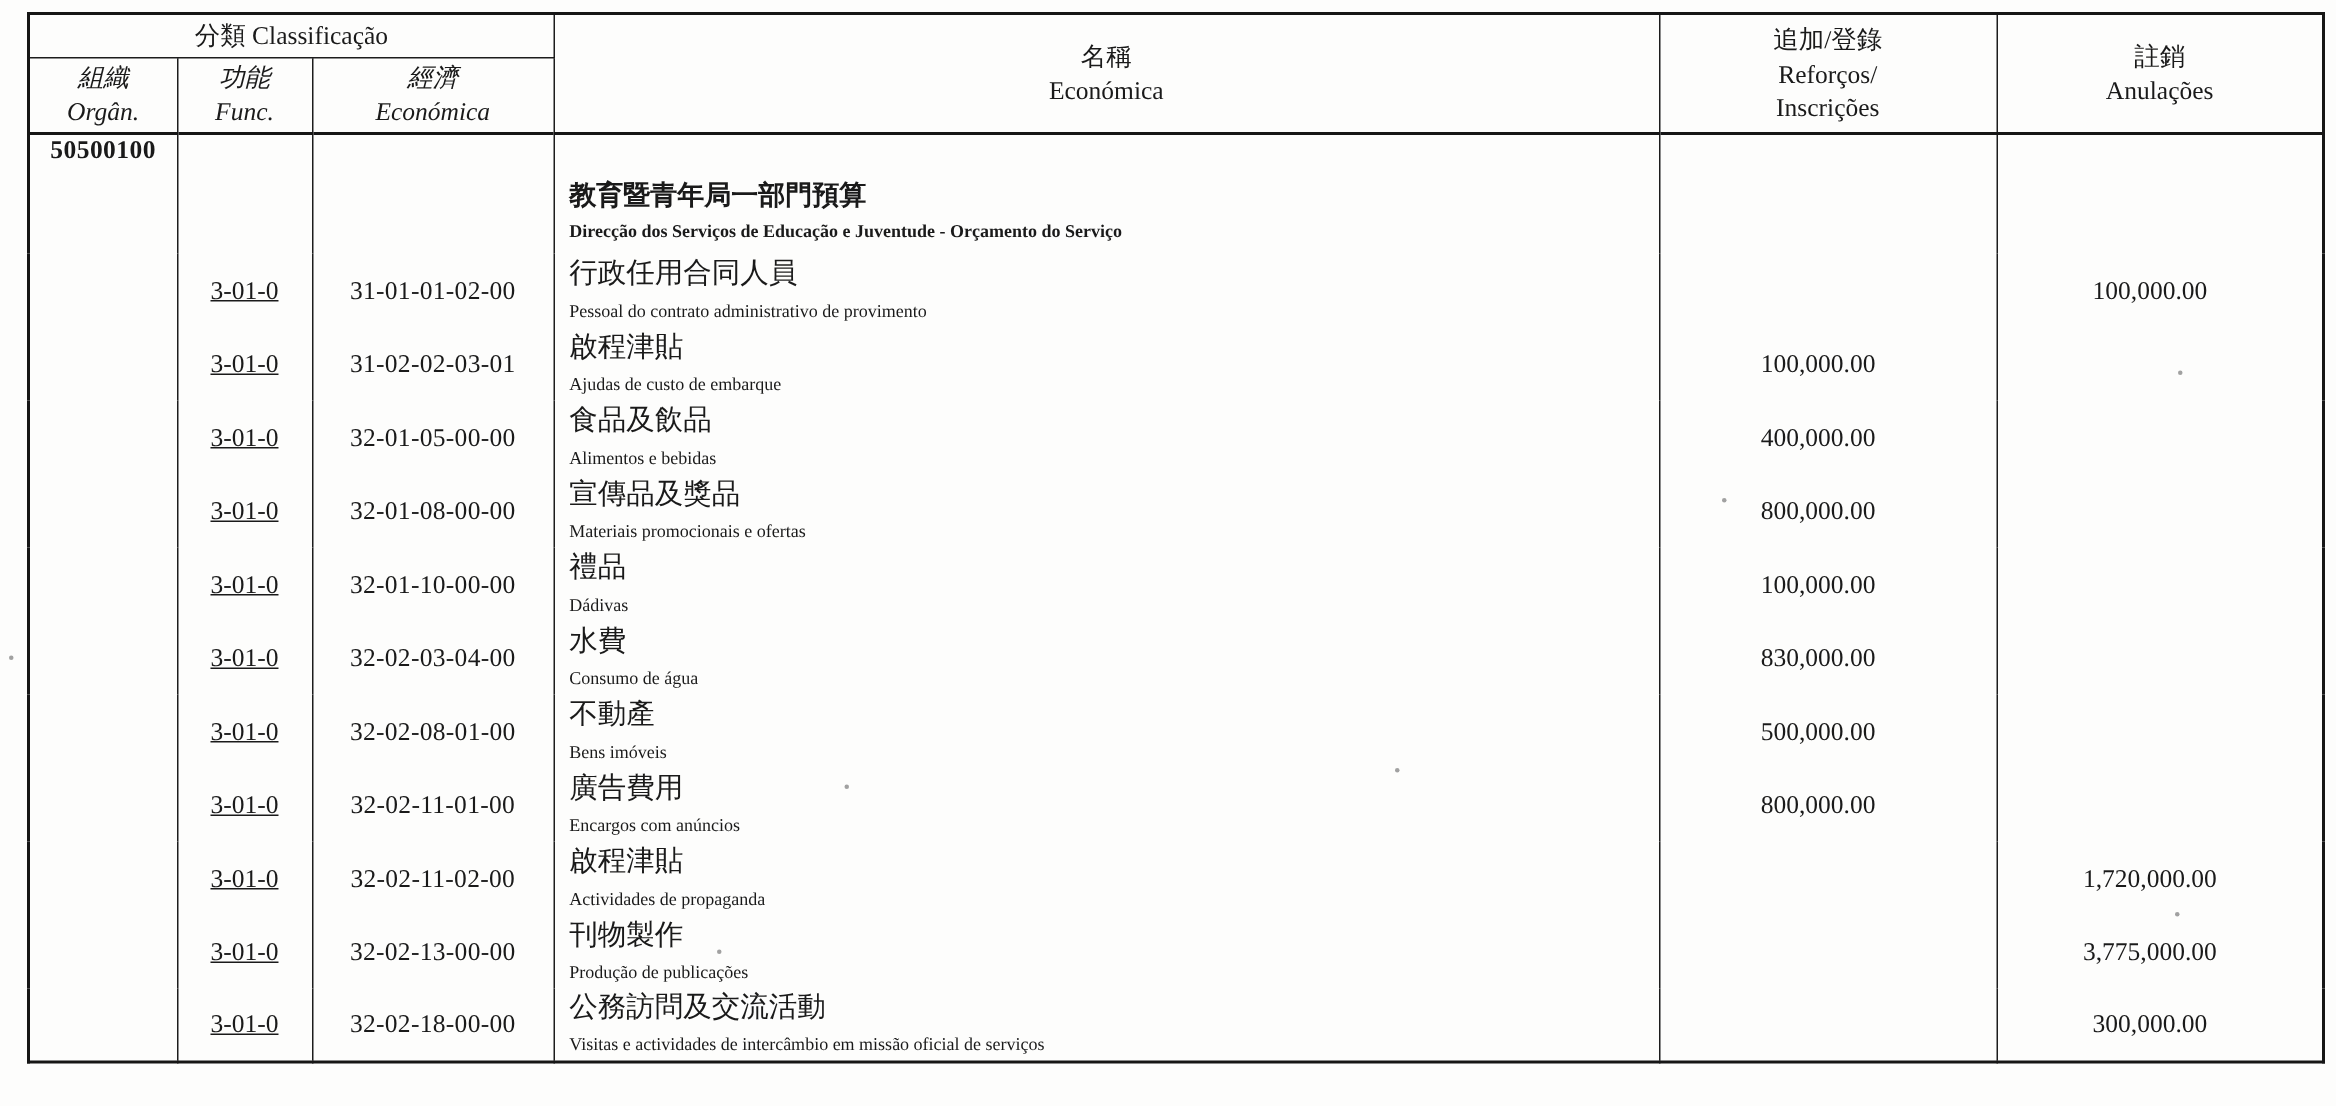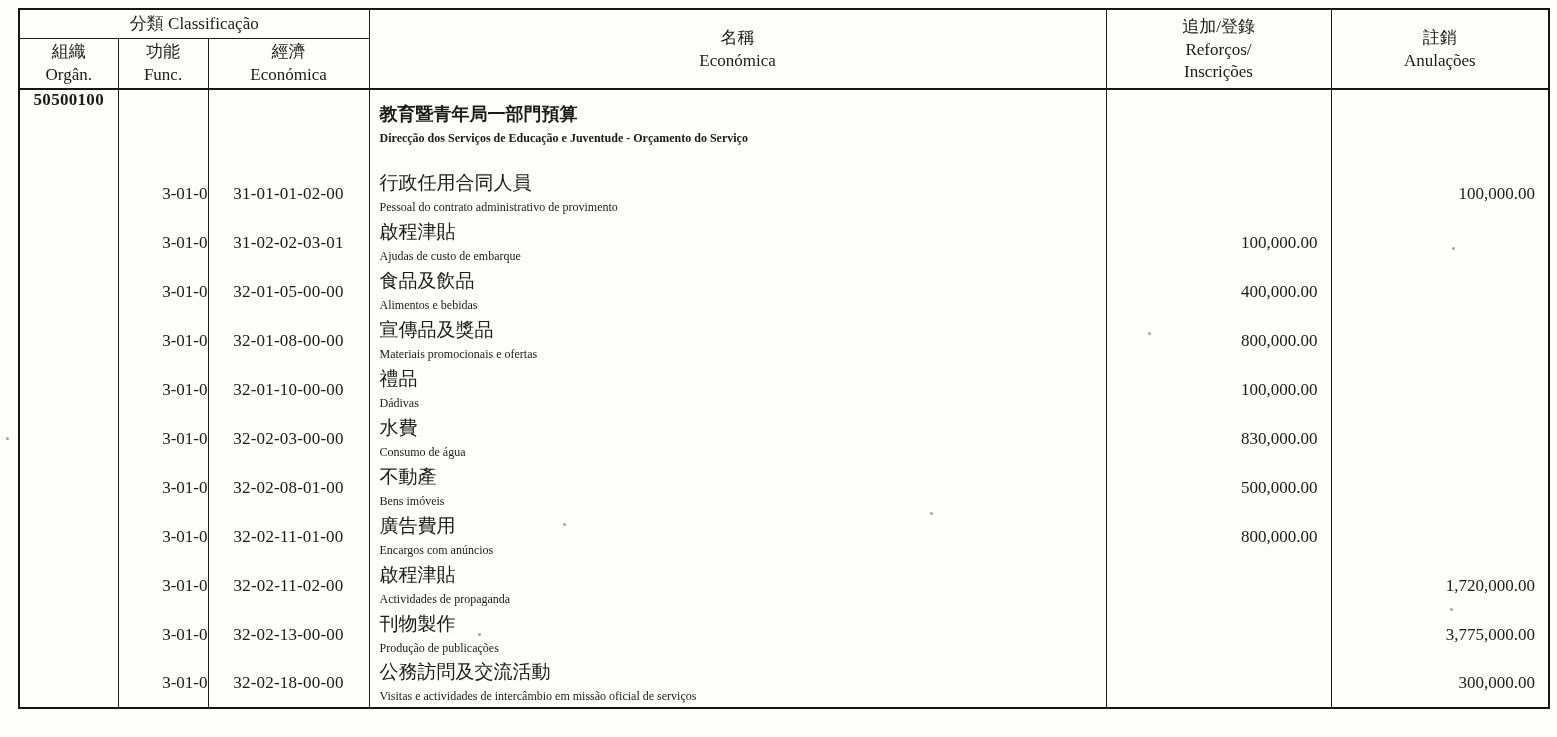--- a/index.html
+++ b/index.html
@@ -23,45 +23,45 @@
     border:1px solid #1c1c1c;
     font-weight:normal;
     text-align:center;
     vertical-align:middle;
     padding:0;
     font-size:17px;
     line-height:23px;
   }
   tr.header-row-1 { height:29px; }
   tr.header-row-2 { height:51px; }
-  thead tr.header-row-2 th { border-bottom:2px solid #161616; }
+  thead tr.header-row-2 th { border-bottom:2px solid #161616;font-style:italic; }
   th.span-header { border-bottom:2px solid #161616; }
 
   tbody td {
     border-left:1px solid #1c1c1c;
     border-right:1px solid #1c1c1c;
     border-top:0; border-bottom:0;
     padding:0;
     vertical-align:middle;
     font-size:17px;
   }
   tbody tr { height:49px; }
   tr.dept-row { height:80px; }
   tr.dept-row td { vertical-align:top; }
 
   td.c-org  { text-align:center; font-weight:bold; letter-spacing:0.3px; }
-  td.c-func { text-align:right; }
+  td.c-func { text-align:center;text-decoration:underline; }
   td.c-econ { text-align:center; letter-spacing:0.2px; }
   td.c-desig { padding-left:10px; padding-right:6px; }
   td.c-desig .zh { font-size:19px; line-height:26px; }
   td.c-desig .pt { font-size:12px;  line-height:22px; }
   tr.dept-row td.c-desig { padding-top:11px; }
   tr.dept-row .zh, tr.dept-row .pt { font-weight:bold; }
-  tr.dept-row .zh { font-size:18px; }
-  td.c-amt { text-align:right; padding-right:13px; white-space:nowrap; }
+  tr.dept-row .zh { font-size:18px;margin-top:16px; }
+  td.c-amt { text-align:center; padding-right:13px; white-space:nowrap; }
 
   .hdr-zh { line-height:24px; }
   .hdr-pt { line-height:22px; }
 
   .speck {
     position:absolute;
     width:3px; height:3px;
     background:#555;
     border-radius:50%;
     opacity:0.55;
@@ -178,21 +178,21 @@
     <td class="c-desig">
       <div class="zh">禮品</div>
       <div class="pt">Dádivas</div>
     </td>
     <td class="c-amt">100,000.00</td>
     <td class="c-amt"></td>
   </tr>
         <tr>
     <td class="c-org"></td>
     <td class="c-func">3-01-0</td>
-    <td class="c-econ">32-02-03-00-00</td>
+    <td class="c-econ">32-02-03-04-00</td>
     <td class="c-desig">
       <div class="zh">水費</div>
       <div class="pt">Consumo de água</div>
     </td>
     <td class="c-amt">830,000.00</td>
     <td class="c-amt"></td>
   </tr>
         <tr>
     <td class="c-org"></td>
     <td class="c-func">3-01-0</td>

